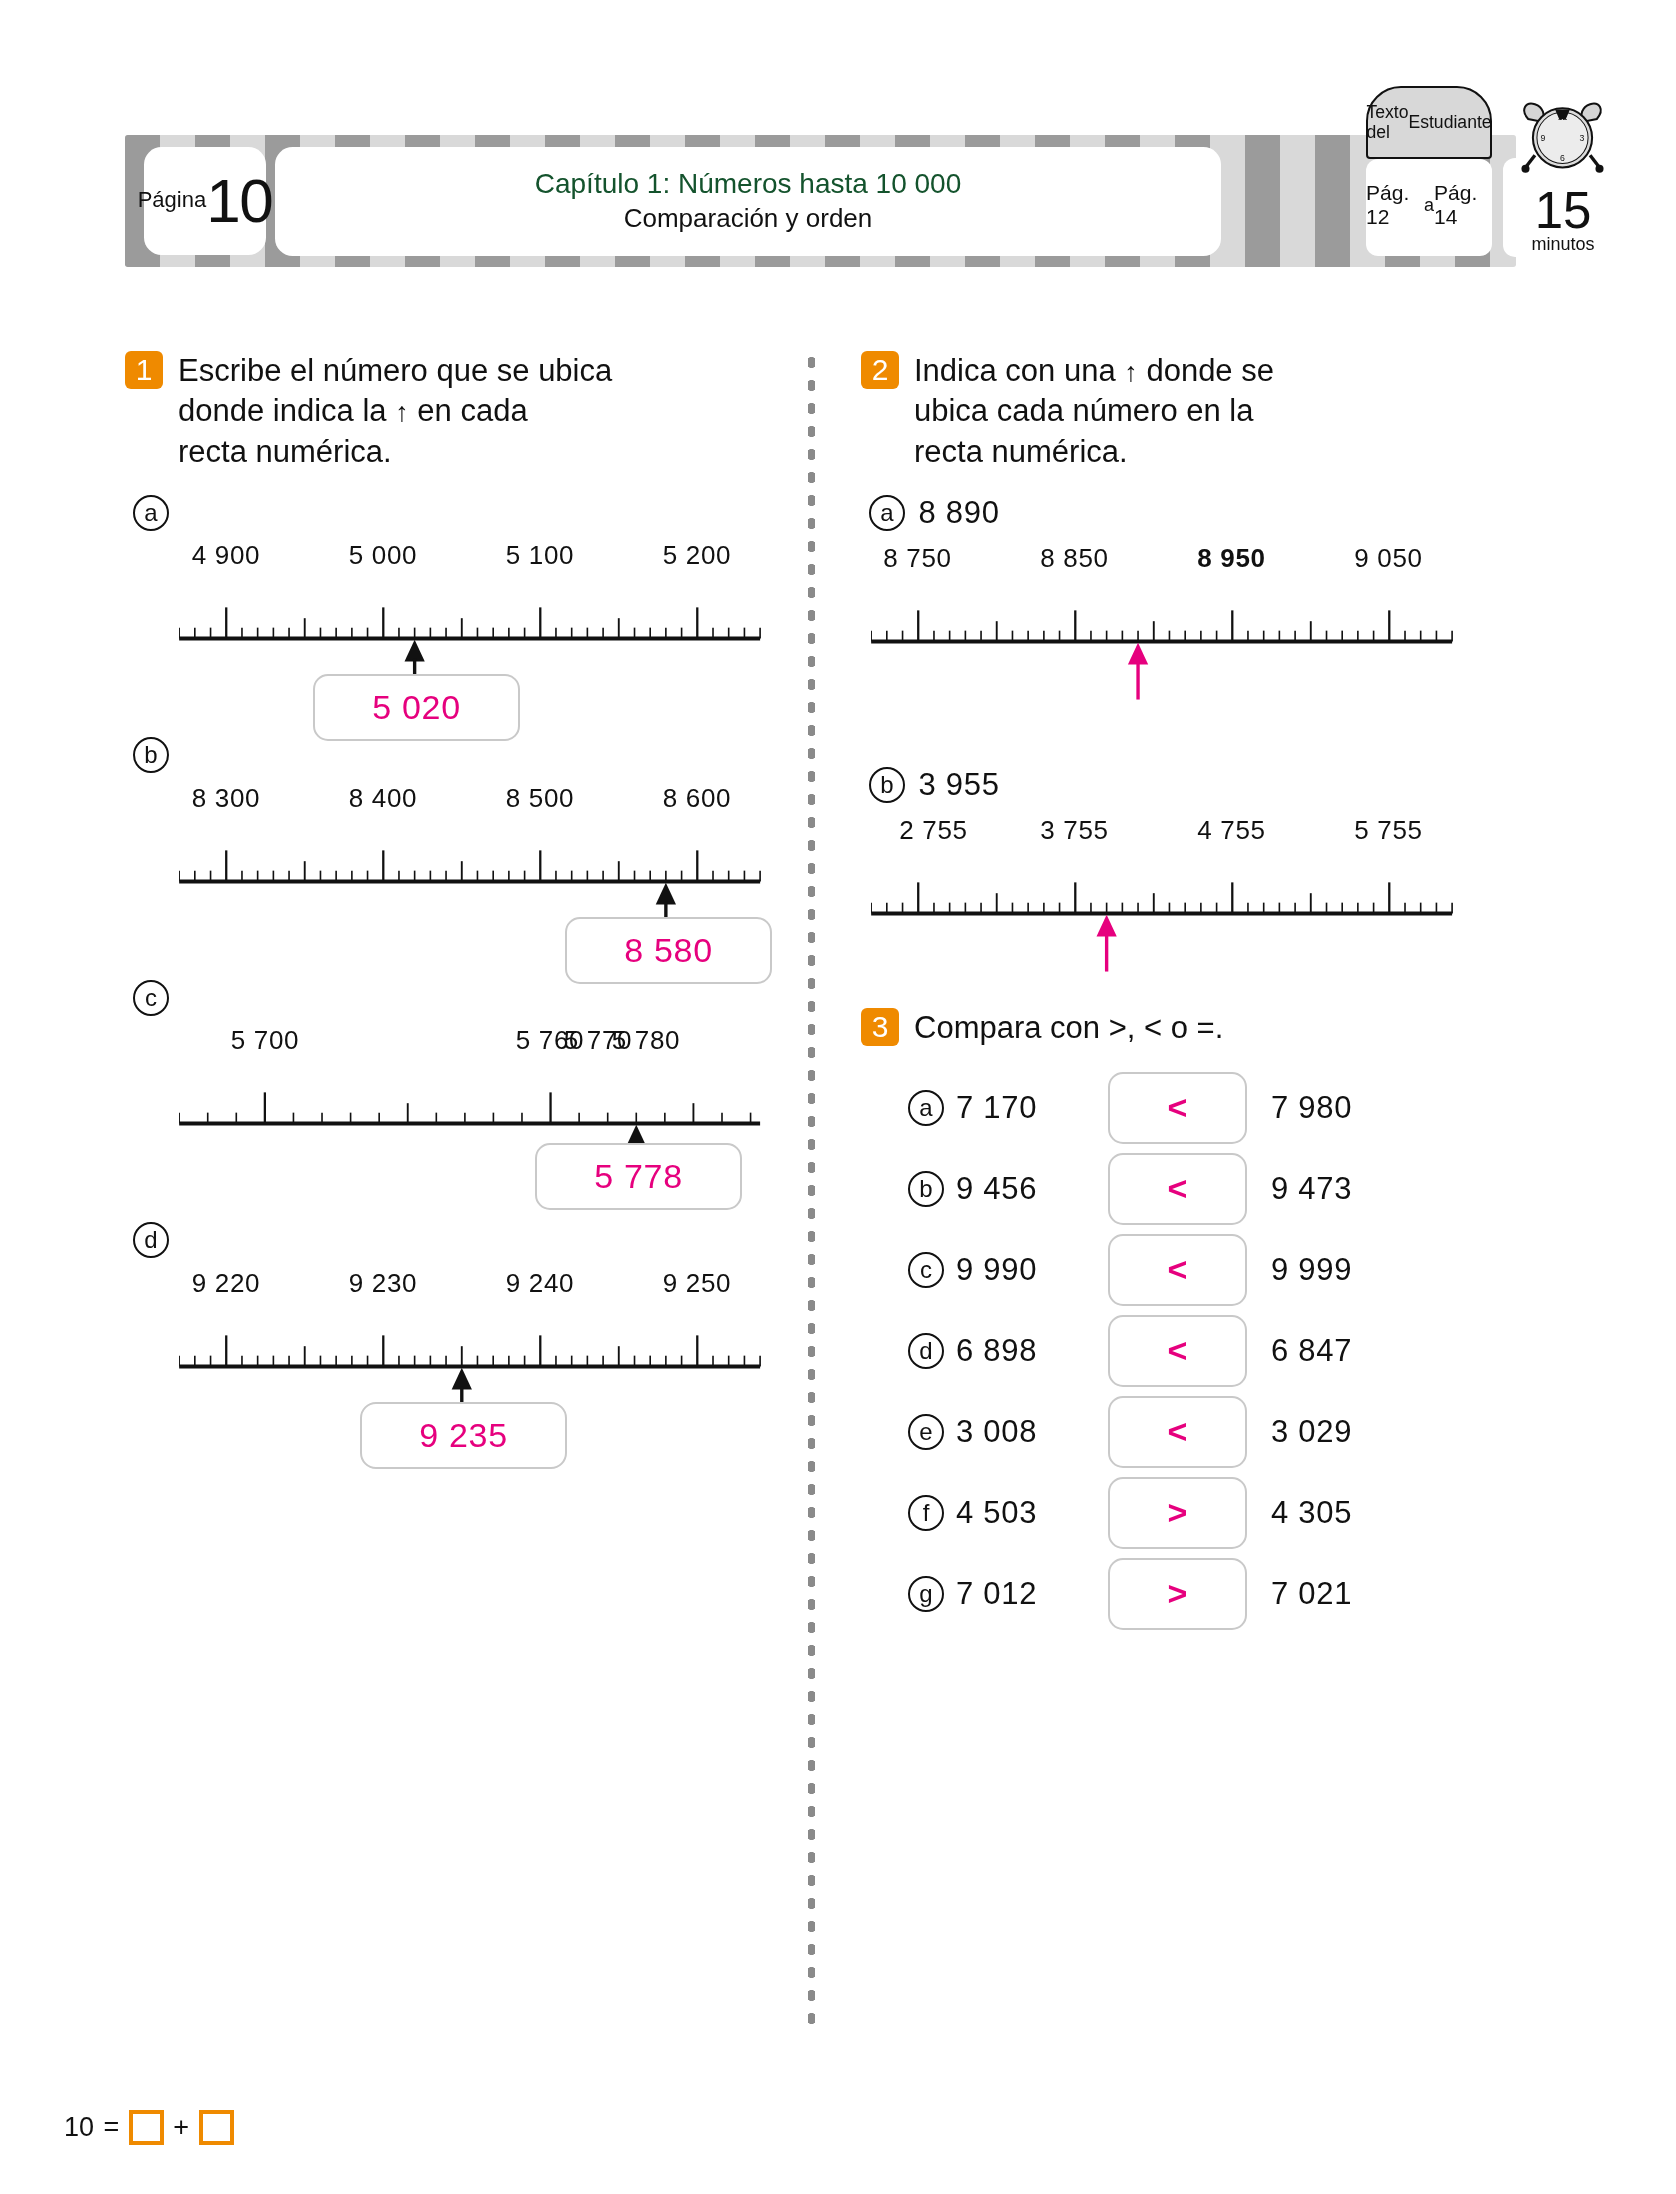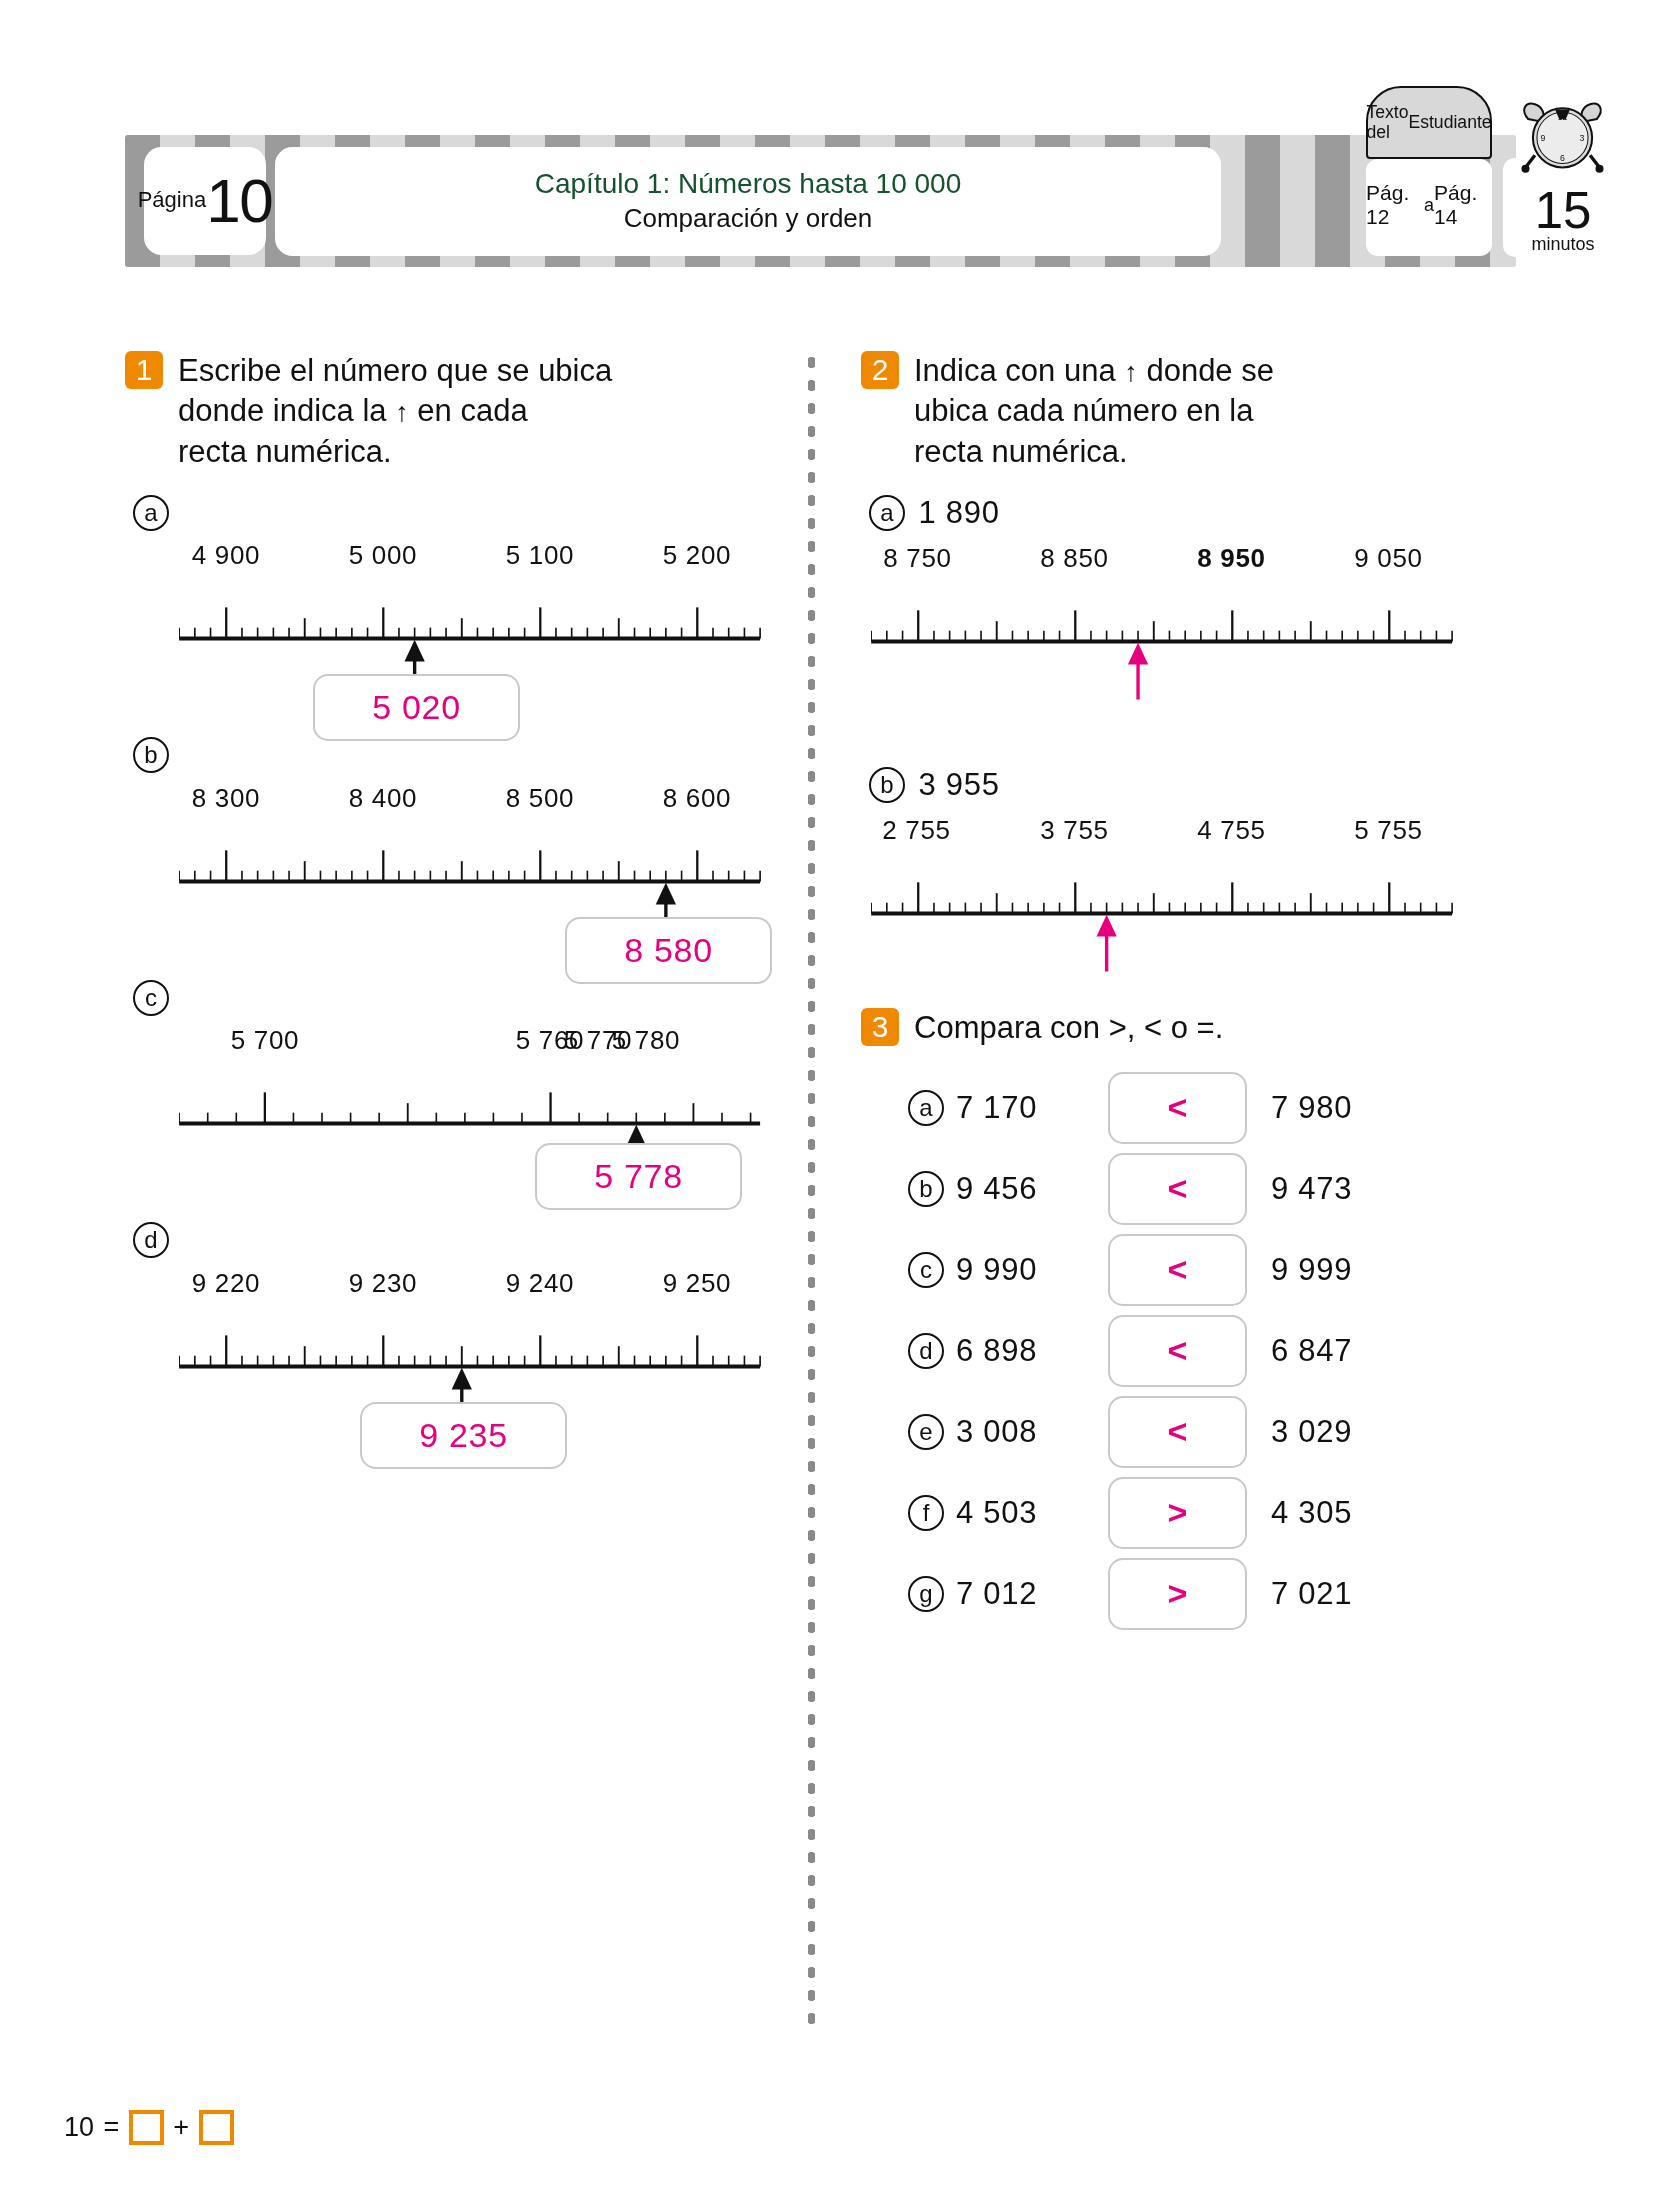--- a/index.html
+++ b/index.html
@@ -458,21 +458,21 @@
       <span>donde se</span><br>
       <span>ubica cada número en la</span><br>
       <span>recta numérica.</span>
     </div>
   </div>
 
   <div id="ex2-items">
       <div style="position: relative; margin-top: 23px;">
     <div style="margin-left:8px;display:flex;align-items:center;gap:13.5px;">
       <span class="item-letter">a</span>
-      <span style="font-size:31px;color:#111;letter-spacing:0.7px;">1 890</span>
+      <span style="font-size:31px;color:#111;letter-spacing:0.7px;">8 890</span>
     </div>
     <div class="nl-block" style="margin-left:9.5px;margin-top:12px;width:588px;">
       <div class="nl-labels">
         <span style="left:47px;top:0;">8 750</span>
             <span style="left:204px;top:0;">8 850</span>
             <span style="left:361px;top:0;font-weight:bold;">8 950</span>
             <span style="left:518px;top:0;">9 050</span>
       </div>
       <div class="ruler">
             <svg width="588" height="127" viewBox="0 0 870 188">
@@ -525,21 +525,21 @@
           </div>
     </div>
       </div>
       <div style="position: relative; margin-top: 58px;">
     <div style="margin-left:8px;display:flex;align-items:center;gap:13.5px;">
       <span class="item-letter">b</span>
       <span style="font-size:31px;color:#111;letter-spacing:0.7px;">3 955</span>
     </div>
     <div class="nl-block" style="margin-left:9.5px;margin-top:12px;width:588px;">
       <div class="nl-labels">
-        <span style="left:46px;top:0;">2 755</span>
+        <span style="left:63px;top:0;">2 755</span>
             <span style="left:204px;top:0;">3 755</span>
             <span style="left:361px;top:0;">4 755</span>
             <span style="left:518px;top:0;">5 755</span>
       </div>
       <div class="ruler">
             <svg width="588" height="127" viewBox="0 0 870 188">
            <g>
                 <line x1="0.0" y1="88" x2="0.0" y2="72.0" stroke="#111" stroke-width="2.4"></line>
                 <line x1="23.2" y1="88" x2="23.2" y2="72.0" stroke="#111" stroke-width="2.4"></line>
                 <line x1="46.5" y1="88" x2="46.5" y2="72.0" stroke="#111" stroke-width="2.4"></line>

